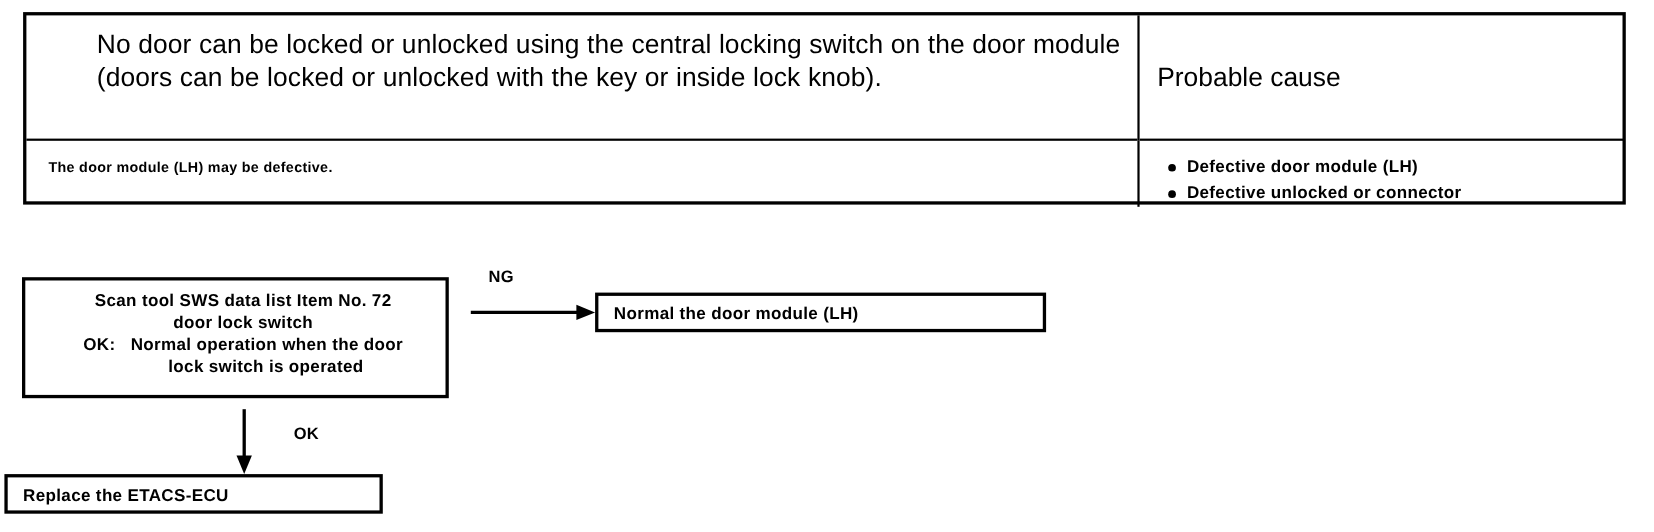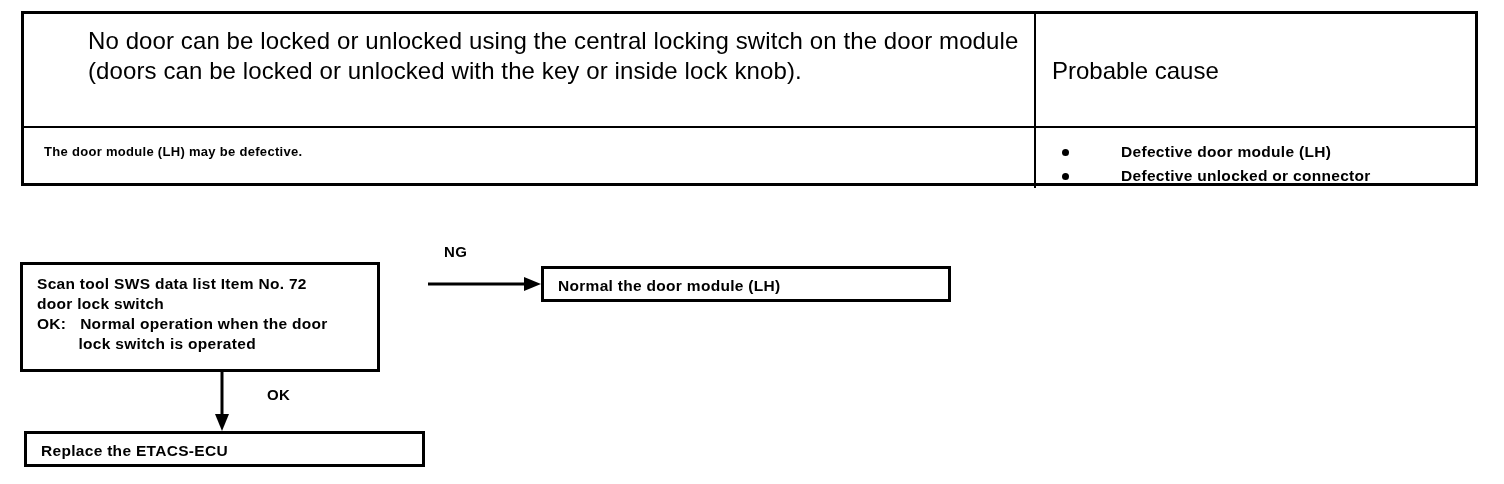--- a/index.html
+++ b/index.html
@@ -67,21 +67,21 @@
   .bullet-list {
     list-style: none;
     margin: 0;
     padding: 12px 0 0 0;
   }
   .bullet-list li {
     font-size: 15.5px;
     font-weight: bold;
     line-height: 24px;
     letter-spacing: 0.3px;
-    padding-left: 85px;
+    padding-left: 43px;
     position: relative;
   }
   .bullet-list li .bullet-dot {
     position: absolute;
     left: 26px;
     top: 9px;
     width: 7px;
     height: 7px;
     border-radius: 50%;
     background: #000000;
@@ -90,30 +90,30 @@
   
   .flow { position: absolute; left: 0; top: 0; width: 1504px; height: 484px; }
 
   .flow-box {
     position: absolute;
     border: 3px solid #000000;
     box-sizing: border-box;
     background: #ffffff;
   }
   #box-check {
-    left: 20px;  top: 262px;
-    width: 360px; height: 110px;
+    left: 20px;  top: 252px;
+    width: 388px; height: 110px; text-align: center;
   }
   #box-replace-module {
     left: 541px; top: 266px;
     width: 410px; height: 36px;
   }
   #box-replace-etacs {
-    left: 24px;  top: 431px;
-    width: 401px; height: 36px;
+    left: 4px;  top: 431px;
+    width: 344px; height: 36px;
   }
 
   .box-text {
     font-size: 15.5px;
     font-weight: bold;
     line-height: 20px;
     letter-spacing: 0.3px;
     padding: 9px 0 0 14px;
     white-space: pre;
   }

